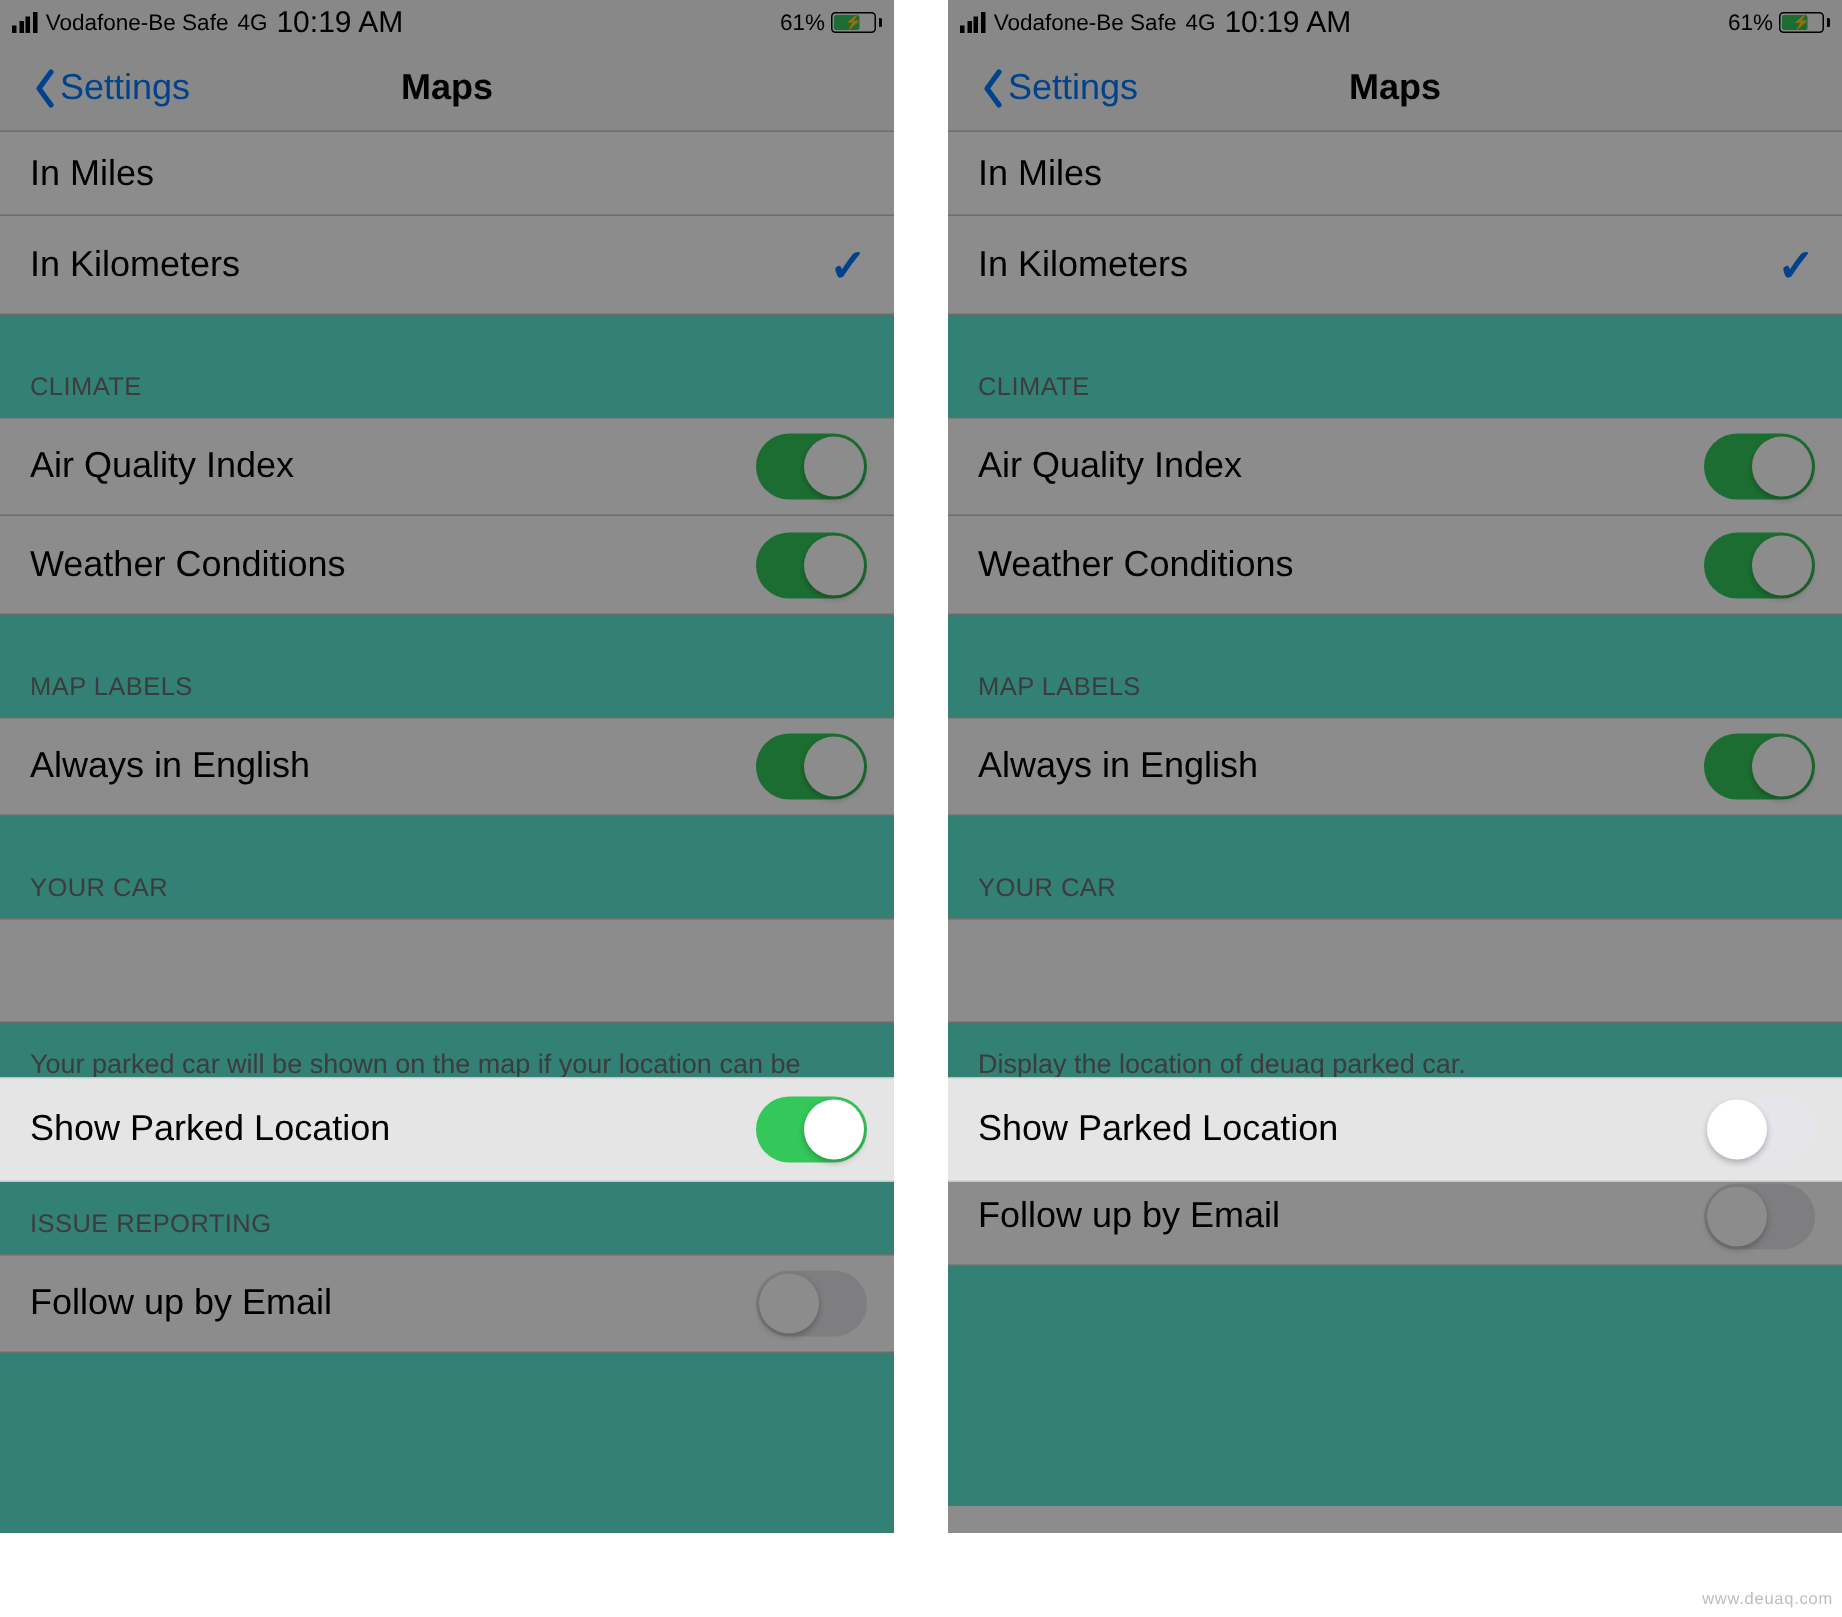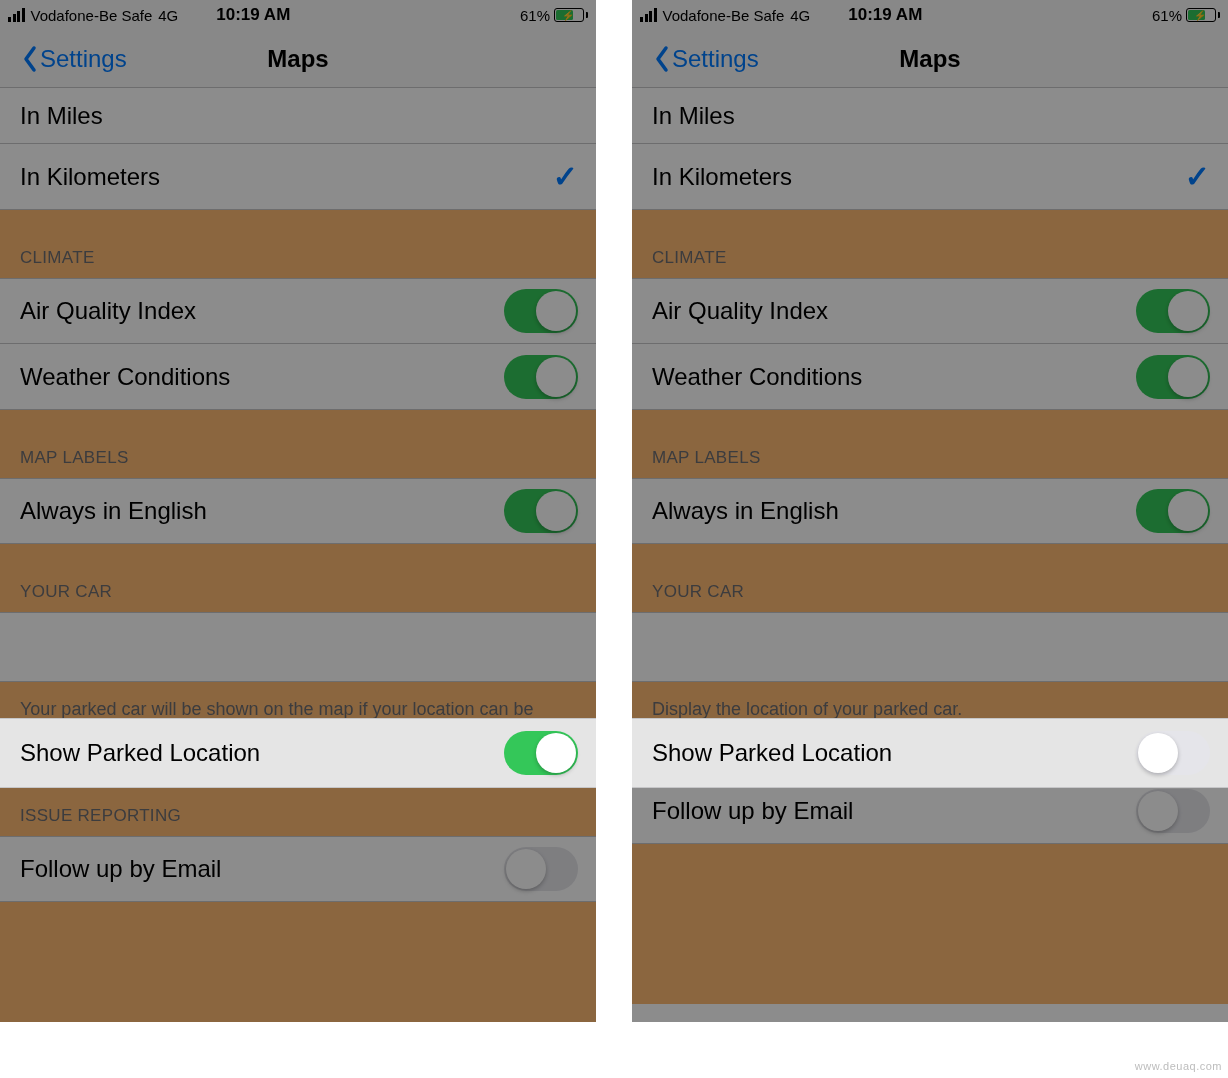--- a/index.html
+++ b/index.html
@@ -43,21 +43,21 @@
   }
   .status-left { display: flex; align-items: center; gap: 6px; }
   .signal { display: inline-flex; align-items: flex-end; gap: 1.5px; }
   .signal span { width: 3px; background: #000; display: inline-block; }
   .signal .b1 { height: 5px; }
   .signal .b2 { height: 8px; }
   .signal .b3 { height: 11px; }
   .signal .b4 { height: 14px; }
   .carrier { font-size: 15px; font-weight: 500; }
   .net { font-size: 15px; font-weight: 500; }
-  .clock { font-size: 17px; font-weight: 700; margin-left: 32px; }
+  .clock { font-size: 20px; font-weight: 400; }
   .status-right { display: flex; align-items: center; gap: 4px; font-size: 15px; font-weight: 500;}
   .battery-wrap { display: inline-flex; align-items: center; gap: 2px; }
   .battery-body {
     width: 30px; height: 14px;
     border: 1px solid #000; border-radius: 3px;
     position: relative;
   }
   .battery-fill {
     position: absolute; left: 1px; top: 1px; bottom: 1px;
     width: 60%;
@@ -88,21 +88,21 @@
   }
   .chevron-back { width: 16px; height: 28px; }
   .nav-title {
     position: absolute; left: 0; right: 0;
     text-align: center;
     font-size: 24px; font-weight: 700; color: #000;
     pointer-events: none;
   }
 
   
-  .list { background: #fdba74; }
+  .list { background: #5eead4; }
   .group-header {
     font-size: 17px; color: #6d6d72;
     padding: 38px 20px 10px 20px;
     text-transform: uppercase;
     letter-spacing: 0.3px;
   }
   .group-header.short-pad { padding-top: 24px; }
   .cell {
     background: #fff;
     min-height: 66px;
@@ -323,21 +323,21 @@
         <span class="label">Always in English</span>
         <span class="toggle on">
             <span class="knob"></span>
           </span>
       </div>
 
       <div class="group-header">YOUR CAR</div>
 
       <div style="height:70px; background:#fff; border-top:1px solid #c6c6c8; border-bottom:1px solid #c6c6c8;"></div>
 
-      <div class="footer-text">Display the location of your parked car.</div>
+      <div class="footer-text">Display the location of deuaq parked car.</div>
 
       <div class="group-header short-pad" style="padding-top:18px;">ISSUE REPORTING</div>
       <div class="cell first">
         <span class="label">Follow up by Email</span>
         <span class="toggle">
             <span class="knob"></span>
           </span>
       </div>
       <div style="height:160px;"></div>
     </div>

